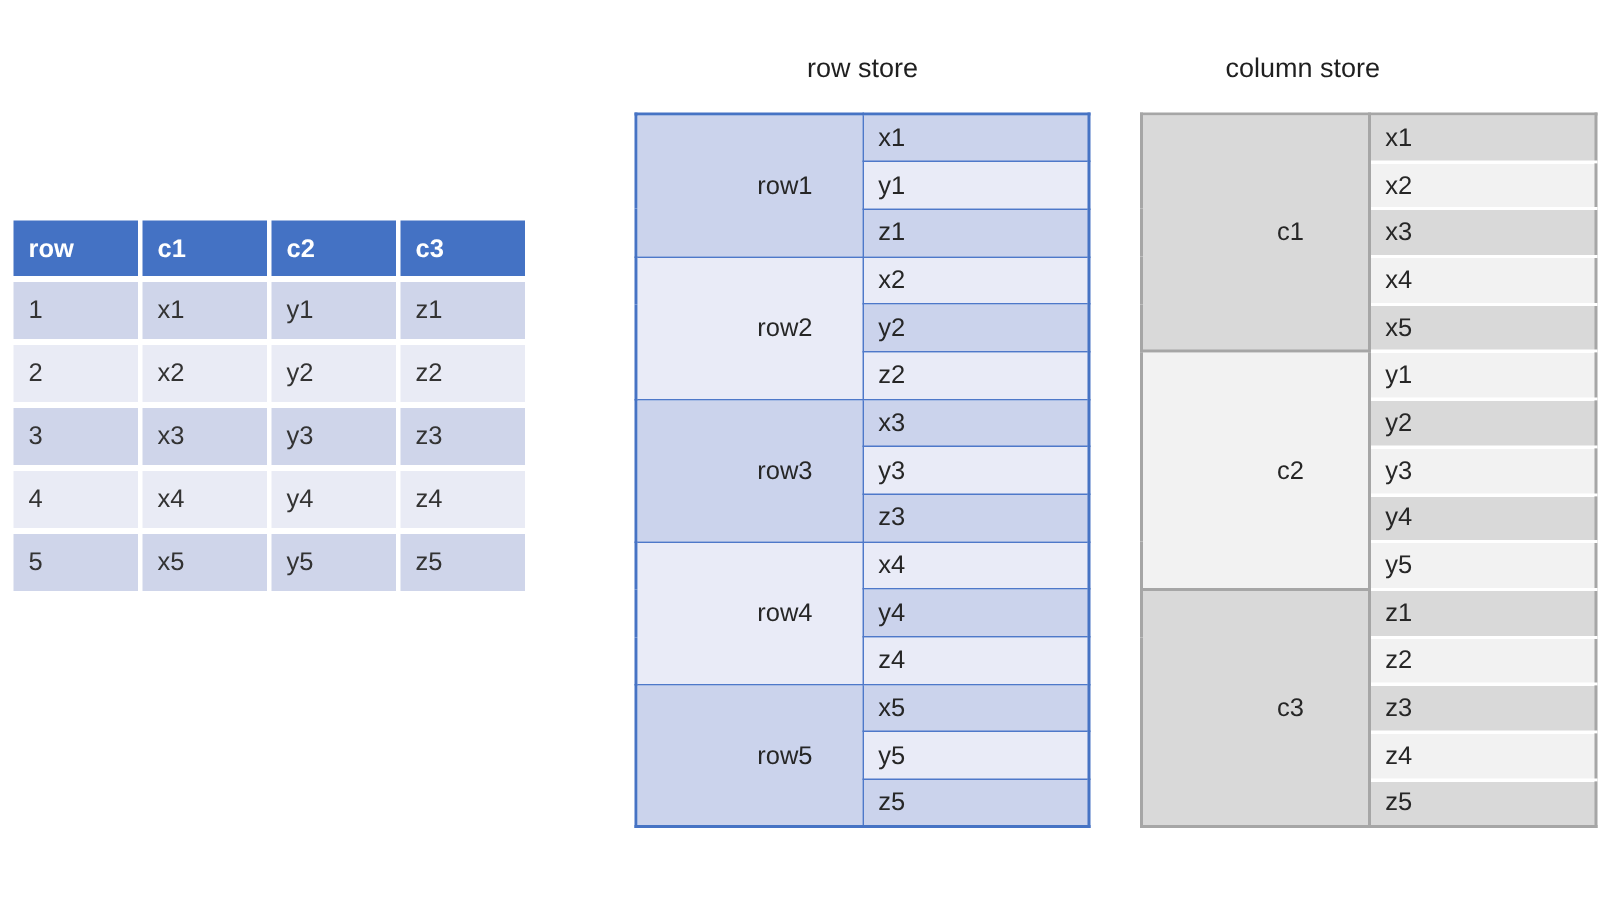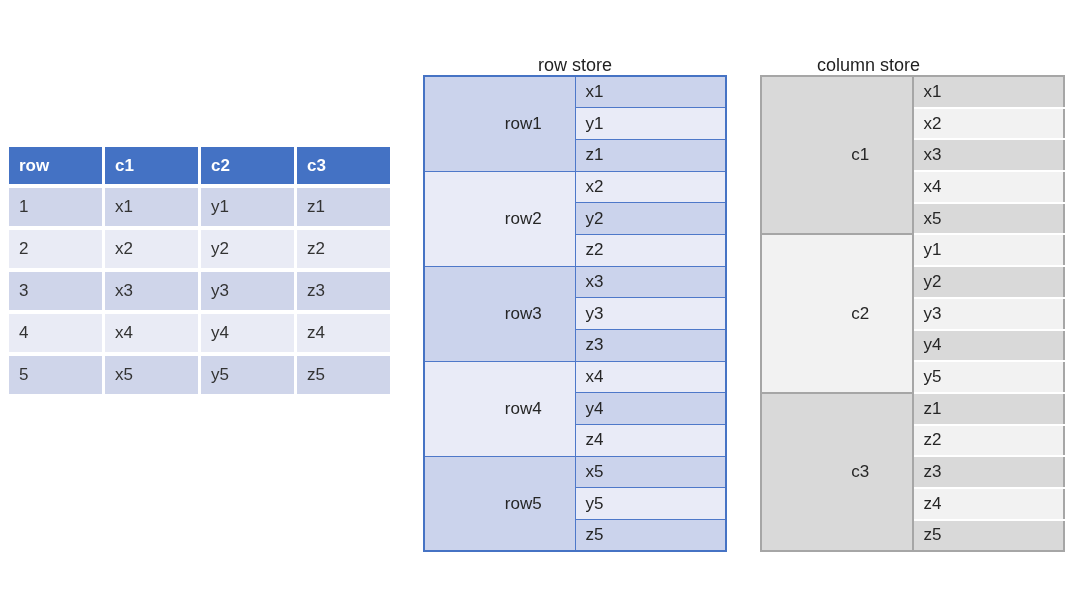--- a/index.html
+++ b/index.html
@@ -5,40 +5,40 @@
   html,body { margin:0; padding:0; }
   body {
     width:1080px; height:601px; position:relative; overflow:hidden;
     background:#ffffff;
     font-family:"Liberation Sans","DejaVu Sans",sans-serif;
     color:#2b2b2b;
   }
 
   
   .flat-table {
-    position:absolute; left:9px; top:147px; width:381px;
+    position:absolute; left:9px; top:147px; width:341px;
     display:grid; grid-template-columns:repeat(4,1fr);
     column-gap:3px; row-gap:4px;
   }
   .flat-table .hcell {
     background:#4472C4; color:#ffffff; font-weight:bold;
     height:37px; display:flex; align-items:center;
     padding-left:10px; font-size:17px; box-sizing:border-box;
   }
   .flat-table .cell {
     height:38px; display:flex; align-items:center;
     padding-left:10px; font-size:17px; color:#333333; box-sizing:border-box;
   }
   .fd { background:#CFD5EA; }
   .fl { background:#E9EBF5; }
 
   
   .store-title {
     position:absolute; top:33px; height:24px; line-height:24px;
-    text-align:center; font-size:18px; color:#1f1f1f;margin-top:20px;
+    text-align:center; font-size:18px; color:#1f1f1f;
   }
   #row-store-title { left:423px; width:304px; }
   #col-store-title { left:716px; width:305px; }
 
   
   table.store {
     position:absolute; top:75px; border-collapse:collapse; table-layout:fixed;
   }
   table.store td {
     height:31.7px; box-sizing:border-box; overflow:hidden;

